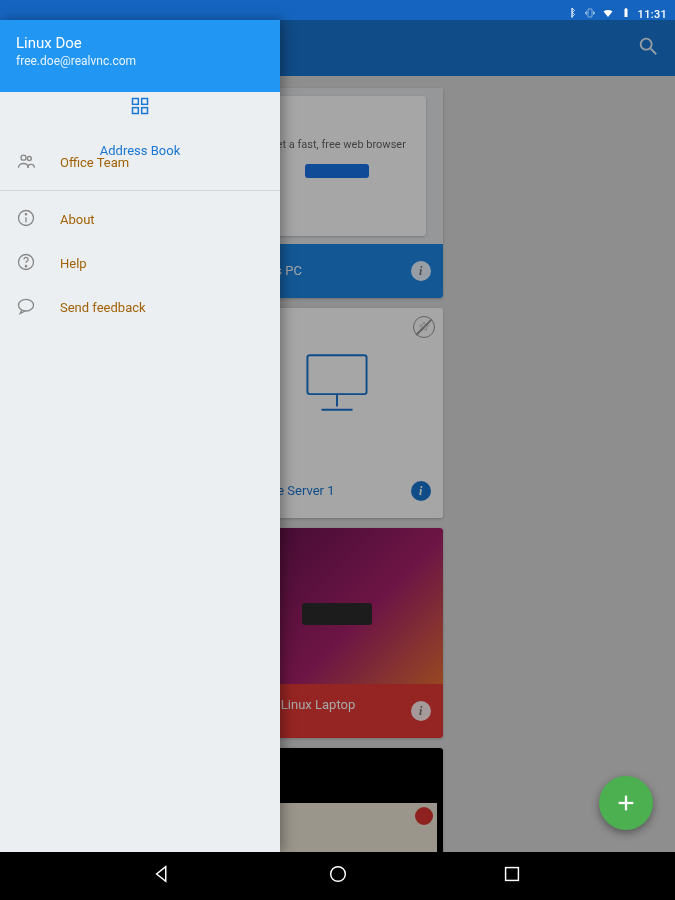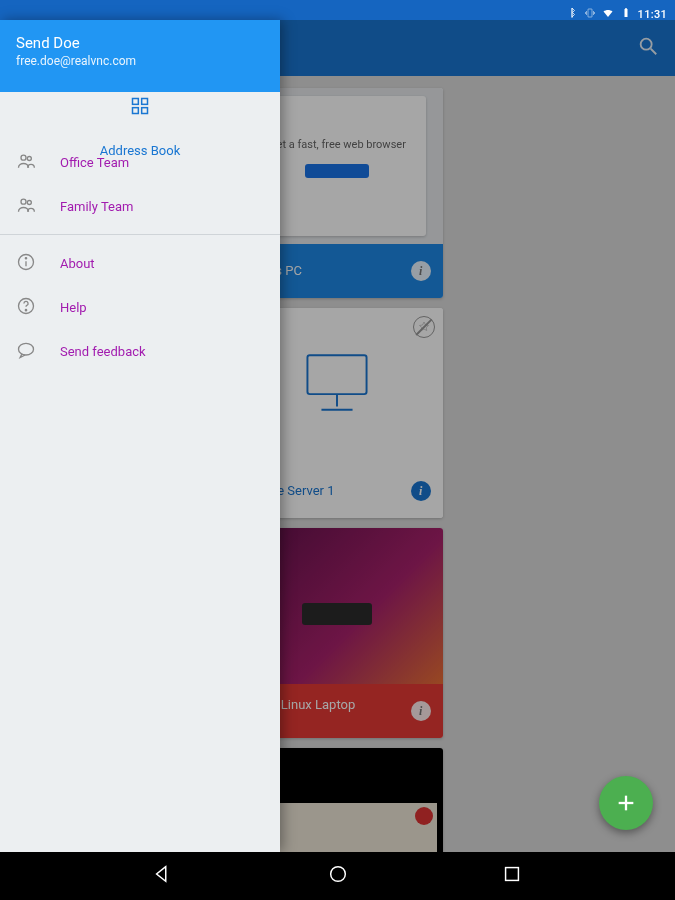--- a/index.html
+++ b/index.html
@@ -30,21 +30,21 @@
   .corner-disabled svg{ width:12px; height:12px; stroke:#999; fill:none;}
   .monitor-icon svg { width:80px; height:70px; }
   
   .dim { position:absolute; top:20px; left:0; right:0; bottom:48px; background: rgba(0,0,0,0.35); }
   
   .drawer { position: absolute; top: 20px; left: 0; width: 280px; bottom: 48px; background: #eceff1; box-shadow: 3px 0 12px rgba(0,0,0,0.35); display:flex; flex-direction:column; }
   .drawer-header { height: 72px; background: #2196F3; color:#fff; padding: 14px 16px; }
   .drawer-header .name { font-size: 15px; font-weight:400; }
   .drawer-header .email { font-size: 12px; opacity: 0.9; margin-top: 2px; }
   .drawer-list { padding-top: 4px; }
-  .d-item { display:flex; align-items:center; height: 44px; padding: 0 16px; gap: 24px; font-size: 13px; color:#a21caf; cursor:pointer; }
+  .d-item { display:flex; align-items:center; height: 44px; padding: 0 16px; gap: 24px; font-size: 13px; color:#a16207; cursor:pointer; }
   .d-item.active { color:#1976D2;flex-direction:column; }
   .d-item svg { width:20px; height:20px; }
   .divider { height:1px; background:#cfd4d8; margin: 6px 0; }
   
   .navbar { position:absolute; bottom:0; left:0; right:0; height:48px; background:#000; display:flex; align-items:center; justify-content:space-evenly; }
   .navbar svg { width:22px; height:22px; fill:none; stroke:#fff; stroke-width:1.6; }
   
   .fab { position:absolute; right:22px; bottom:70px; width:54px; height:54px; border-radius:50%; background:#4CAF50; box-shadow:0 3px 8px rgba(0,0,0,0.4); display:flex; align-items:center; justify-content:center; }
   .fab svg { width:22px; height:22px; stroke:#fff; stroke-width:2.5; }
   
@@ -202,21 +202,21 @@
 
   <div class="fab">
     <svg viewBox="0 0 24 24">
         <line x1="12" y1="4" x2="12" y2="20"></line>
         <line x1="4" y1="12" x2="20" y2="12"></line>
       </svg>
   </div>
 
   <div class="drawer">
     <div class="drawer-header">
-      <div class="name">Send Doe</div>
+      <div class="name">Linux Doe</div>
       <div class="email">free.doe@realvnc.com</div>
     </div>
     <div class="drawer-list">
       <div class="d-item active">
         <span><svg viewBox="0 0 24 24" fill="none" stroke="#1976D2" stroke-width="1.8">
               <rect x="3" y="3" width="7" height="7"></rect>
               <rect x="14" y="3" width="7" height="7"></rect>
               <rect x="3" y="14" width="7" height="7"></rect>
               <rect x="14" y="14" width="7" height="7"></rect>
             </svg></span>
@@ -224,29 +224,20 @@
       </div>
       <div class="d-item">
         <span><svg viewBox="0 0 24 24" fill="none" stroke="#888" stroke-width="1.6">
               <circle cx="9" cy="8" r="3"></circle>
               <circle cx="16" cy="9" r="2.4"></circle>
               <path d="M3 20c0-3 3-5 6-5s6 2 6 5"></path>
               <path d="M14 20c0-2.5 2-4 4-4s4 1.5 4 4"></path>
             </svg></span>
         <span>Office Team</span>
       </div>
-      <div class="d-item">
-        <span><svg viewBox="0 0 24 24" fill="none" stroke="#888" stroke-width="1.6">
-              <circle cx="9" cy="8" r="3"></circle>
-              <circle cx="16" cy="9" r="2.4"></circle>
-              <path d="M3 20c0-3 3-5 6-5s6 2 6 5"></path>
-              <path d="M14 20c0-2.5 2-4 4-4s4 1.5 4 4"></path>
-            </svg></span>
-        <span>Family Team</span>
-      </div>
       <div class="divider"></div>
       <div class="d-item">
         <span><svg viewBox="0 0 24 24" fill="none" stroke="#888" stroke-width="1.6">
               <circle cx="12" cy="12" r="9"></circle>
               <line x1="12" y1="11" x2="12" y2="17"></line>
               <circle cx="12" cy="7.5" r="0.8" fill="#888"></circle>
             </svg></span>
         <span>About</span>
       </div>
       <div class="d-item">

